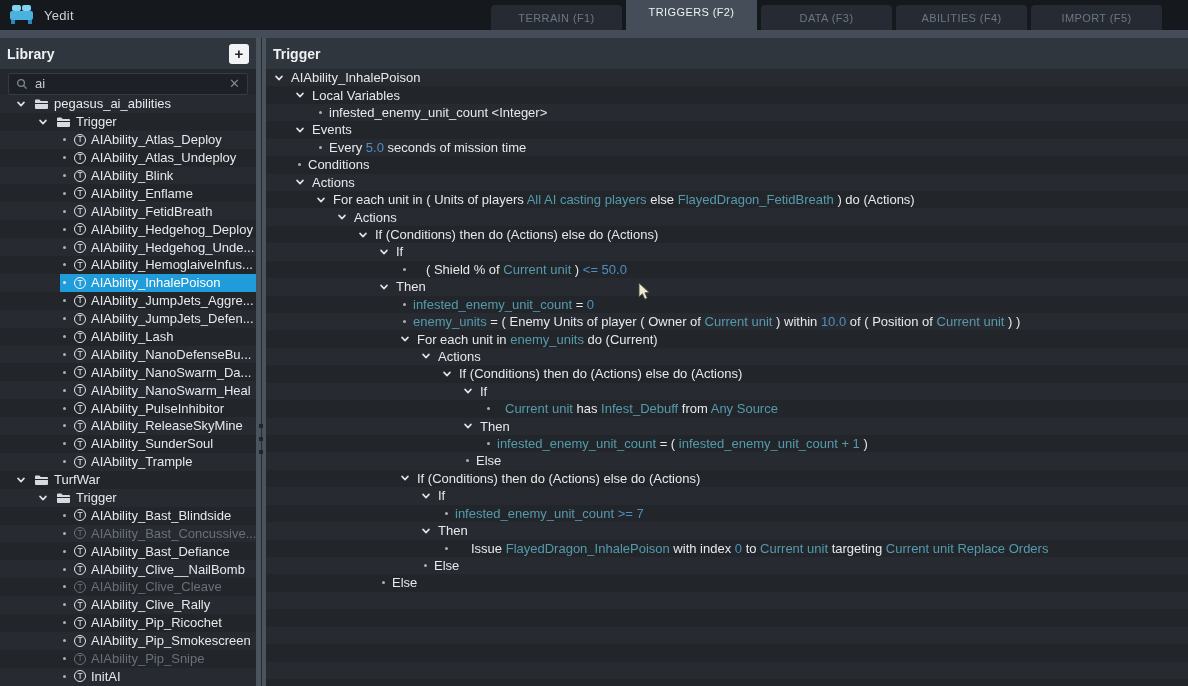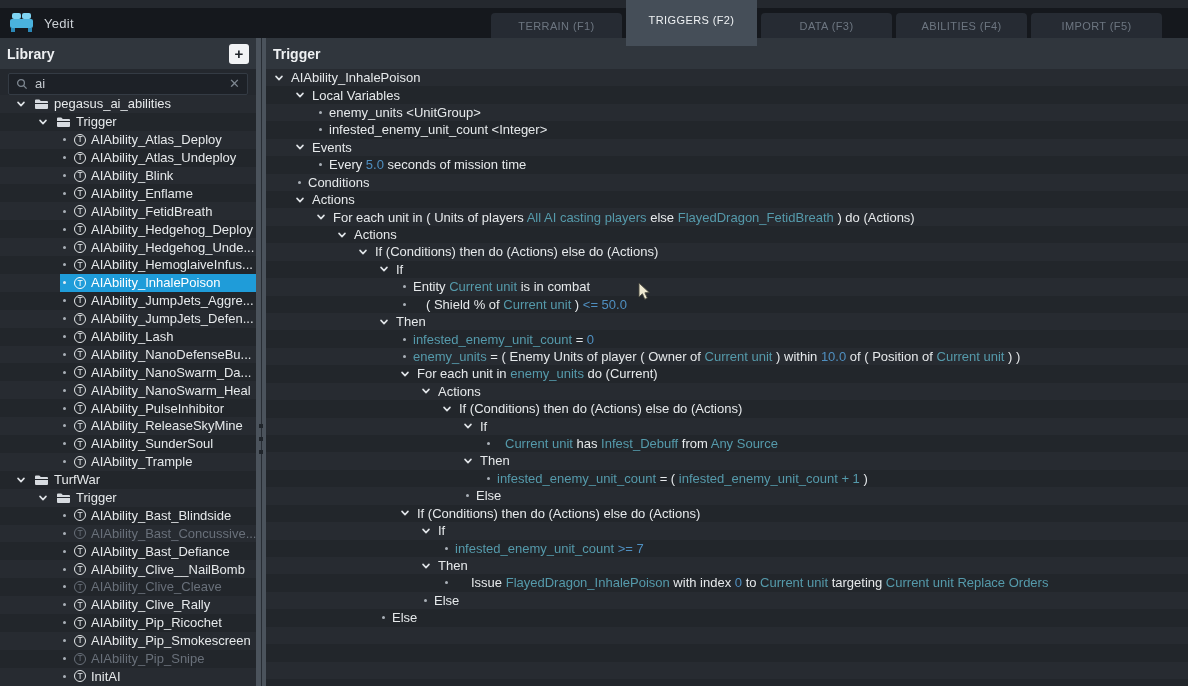--- a/index.html
+++ b/index.html
@@ -4,21 +4,21 @@
 <style>
   * { box-sizing: border-box; margin: 0; padding: 0; }
   html,body { width:1188px; height:686px; }
   body {
     position: relative; overflow: hidden;
     background:#24282e;
     font-family:"Liberation Sans", sans-serif;
     -webkit-font-smoothing: antialiased;
   }
   
-  .topbar { position:absolute; top:8px; left:0; right:0; height:30px; background:#15181d; z-index:2; }
+  .topbar { position:absolute; top:0; left:0; right:0; height:30px; background:#15181d; z-index:2; }
   .logo { position:absolute; left:8px; top:3px; }
   .app-title { position:absolute; left:44px; top:0; height:30px; display:flex; align-items:center;
                color:#ccd1d6; font-size:13px; letter-spacing:.3px; }
   .tabs { position:absolute; right:26px; top:0; height:38px; display:flex; align-items:flex-end; gap:4px; z-index:3; }
   .tab { width:131px; height:25px; margin-bottom:8px; background:#262b33; color:#6d7681;
          font-size:11px; letter-spacing:.4px; display:flex; align-items:center; justify-content:center;
          border-radius:4px 4px 0 0; cursor:pointer; }
   .tab.active { height:52px; margin-bottom:0; background:#454e58; color:#eef1f3; }
   .strip { position:absolute; top:30px; left:0; right:0; height:8px; background:#454e58; z-index:1; }
 
@@ -517,103 +517,89 @@
             <polyline points="2,3.4 5,6.6 8,3.4" fill="none" stroke="currentColor" stroke-width="1.6" stroke-linecap="round" stroke-linejoin="round"></polyline>
           </svg>
         </div>
         <span style="margin-left: 4px;"><span>Local Variables</span></span>
       </div>
       <div class="trig-row">
         <div class="spacer" style="width: 42px;"></div>
         <div class="bullet">
           <i></i>
         </div>
-        <span style="margin-left: 4px;"><span>enemy_units &lt;UnitGroup&gt;</span></span>
+        <span style="margin-left: 4px;"><span>infested_enemy_unit_count &lt;Integer&gt;</span></span>
+      </div>
+      <div class="trig-row">
+        <div class="spacer" style="width: 21px;"></div>
+        <div class="chev">
+          <svg width="10" height="10" viewBox="0 0 10 10">
+            <polyline points="2,3.4 5,6.6 8,3.4" fill="none" stroke="currentColor" stroke-width="1.6" stroke-linecap="round" stroke-linejoin="round"></polyline>
+          </svg>
+        </div>
+        <span style="margin-left: 4px;"><span>Events</span></span>
       </div>
       <div class="trig-row">
         <div class="spacer" style="width: 42px;"></div>
         <div class="bullet">
           <i></i>
         </div>
-        <span style="margin-left: 4px;"><span>infested_enemy_unit_count &lt;Integer&gt;</span></span>
+        <span style="margin-left: 4px;"><span>Every </span><span class="seg-number">5.0</span><span> seconds of mission time</span></span>
       </div>
       <div class="trig-row">
         <div class="spacer" style="width: 21px;"></div>
-        <div class="chev">
-          <svg width="10" height="10" viewBox="0 0 10 10">
-            <polyline points="2,3.4 5,6.6 8,3.4" fill="none" stroke="currentColor" stroke-width="1.6" stroke-linecap="round" stroke-linejoin="round"></polyline>
-          </svg>
-        </div>
-        <span style="margin-left: 4px;"><span>Events</span></span>
+        <div class="bullet">
+          <i></i>
+        </div>
+        <span style="margin-left: 4px;"><span>Conditions</span></span>
+      </div>
+      <div class="trig-row">
+        <div class="spacer" style="width: 21px;"></div>
+        <div class="chev">
+          <svg width="10" height="10" viewBox="0 0 10 10">
+            <polyline points="2,3.4 5,6.6 8,3.4" fill="none" stroke="currentColor" stroke-width="1.6" stroke-linecap="round" stroke-linejoin="round"></polyline>
+          </svg>
+        </div>
+        <span style="margin-left: 4px;"><span>Actions</span></span>
       </div>
       <div class="trig-row">
         <div class="spacer" style="width: 42px;"></div>
-        <div class="bullet">
-          <i></i>
-        </div>
-        <span style="margin-left: 4px;"><span>Every </span><span class="seg-number">5.0</span><span> seconds of mission time</span></span>
-      </div>
-      <div class="trig-row">
-        <div class="spacer" style="width: 21px;"></div>
-        <div class="bullet">
-          <i></i>
-        </div>
-        <span style="margin-left: 4px;"><span>Conditions</span></span>
-      </div>
-      <div class="trig-row">
-        <div class="spacer" style="width: 21px;"></div>
+        <div class="chev">
+          <svg width="10" height="10" viewBox="0 0 10 10">
+            <polyline points="2,3.4 5,6.6 8,3.4" fill="none" stroke="currentColor" stroke-width="1.6" stroke-linecap="round" stroke-linejoin="round"></polyline>
+          </svg>
+        </div>
+        <span style="margin-left: 4px;"><span>For each unit in ( Units of players </span><span class="seg-value">All AI casting players</span><span> else </span><span class="seg-value">FlayedDragon_FetidBreath</span><span> ) do (Actions)</span></span>
+      </div>
+      <div class="trig-row">
+        <div class="spacer" style="width: 63px;"></div>
         <div class="chev">
           <svg width="10" height="10" viewBox="0 0 10 10">
             <polyline points="2,3.4 5,6.6 8,3.4" fill="none" stroke="currentColor" stroke-width="1.6" stroke-linecap="round" stroke-linejoin="round"></polyline>
           </svg>
         </div>
         <span style="margin-left: 4px;"><span>Actions</span></span>
       </div>
       <div class="trig-row">
-        <div class="spacer" style="width: 42px;"></div>
-        <div class="chev">
-          <svg width="10" height="10" viewBox="0 0 10 10">
-            <polyline points="2,3.4 5,6.6 8,3.4" fill="none" stroke="currentColor" stroke-width="1.6" stroke-linecap="round" stroke-linejoin="round"></polyline>
-          </svg>
-        </div>
-        <span style="margin-left: 4px;"><span>For each unit in ( Units of players </span><span class="seg-value">All AI casting players</span><span> else </span><span class="seg-value">FlayedDragon_FetidBreath</span><span> ) do (Actions)</span></span>
-      </div>
-      <div class="trig-row">
-        <div class="spacer" style="width: 63px;"></div>
-        <div class="chev">
-          <svg width="10" height="10" viewBox="0 0 10 10">
-            <polyline points="2,3.4 5,6.6 8,3.4" fill="none" stroke="currentColor" stroke-width="1.6" stroke-linecap="round" stroke-linejoin="round"></polyline>
-          </svg>
-        </div>
-        <span style="margin-left: 4px;"><span>Actions</span></span>
-      </div>
-      <div class="trig-row">
         <div class="spacer" style="width: 84px;"></div>
         <div class="chev">
           <svg width="10" height="10" viewBox="0 0 10 10">
             <polyline points="2,3.4 5,6.6 8,3.4" fill="none" stroke="currentColor" stroke-width="1.6" stroke-linecap="round" stroke-linejoin="round"></polyline>
           </svg>
         </div>
         <span style="margin-left: 4px;"><span>If (Conditions) then do (Actions) else do (Actions)</span></span>
       </div>
       <div class="trig-row">
         <div class="spacer" style="width: 105px;"></div>
         <div class="chev">
           <svg width="10" height="10" viewBox="0 0 10 10">
             <polyline points="2,3.4 5,6.6 8,3.4" fill="none" stroke="currentColor" stroke-width="1.6" stroke-linecap="round" stroke-linejoin="round"></polyline>
           </svg>
         </div>
         <span style="margin-left: 4px;"><span>If</span></span>
-      </div>
-      <div class="trig-row">
-        <div class="spacer" style="width: 126px;"></div>
-        <div class="bullet">
-          <i></i>
-        </div>
-        <span style="margin-left: 4px;"><span>Entity </span><span class="seg-value">Current unit</span><span> is in combat</span></span>
       </div>
       <div class="trig-row">
         <div class="spacer" style="width: 126px;"></div>
         <div class="bullet">
           <i></i>
         </div>
         <span style="margin-left: 17px;"><span>( Shield % of </span><span class="seg-value">Current unit</span><span> ) </span><span class="seg-number">&lt;= 50.0</span></span>
       </div>
       <div class="trig-row">
         <div class="spacer" style="width: 105px;"></div>

